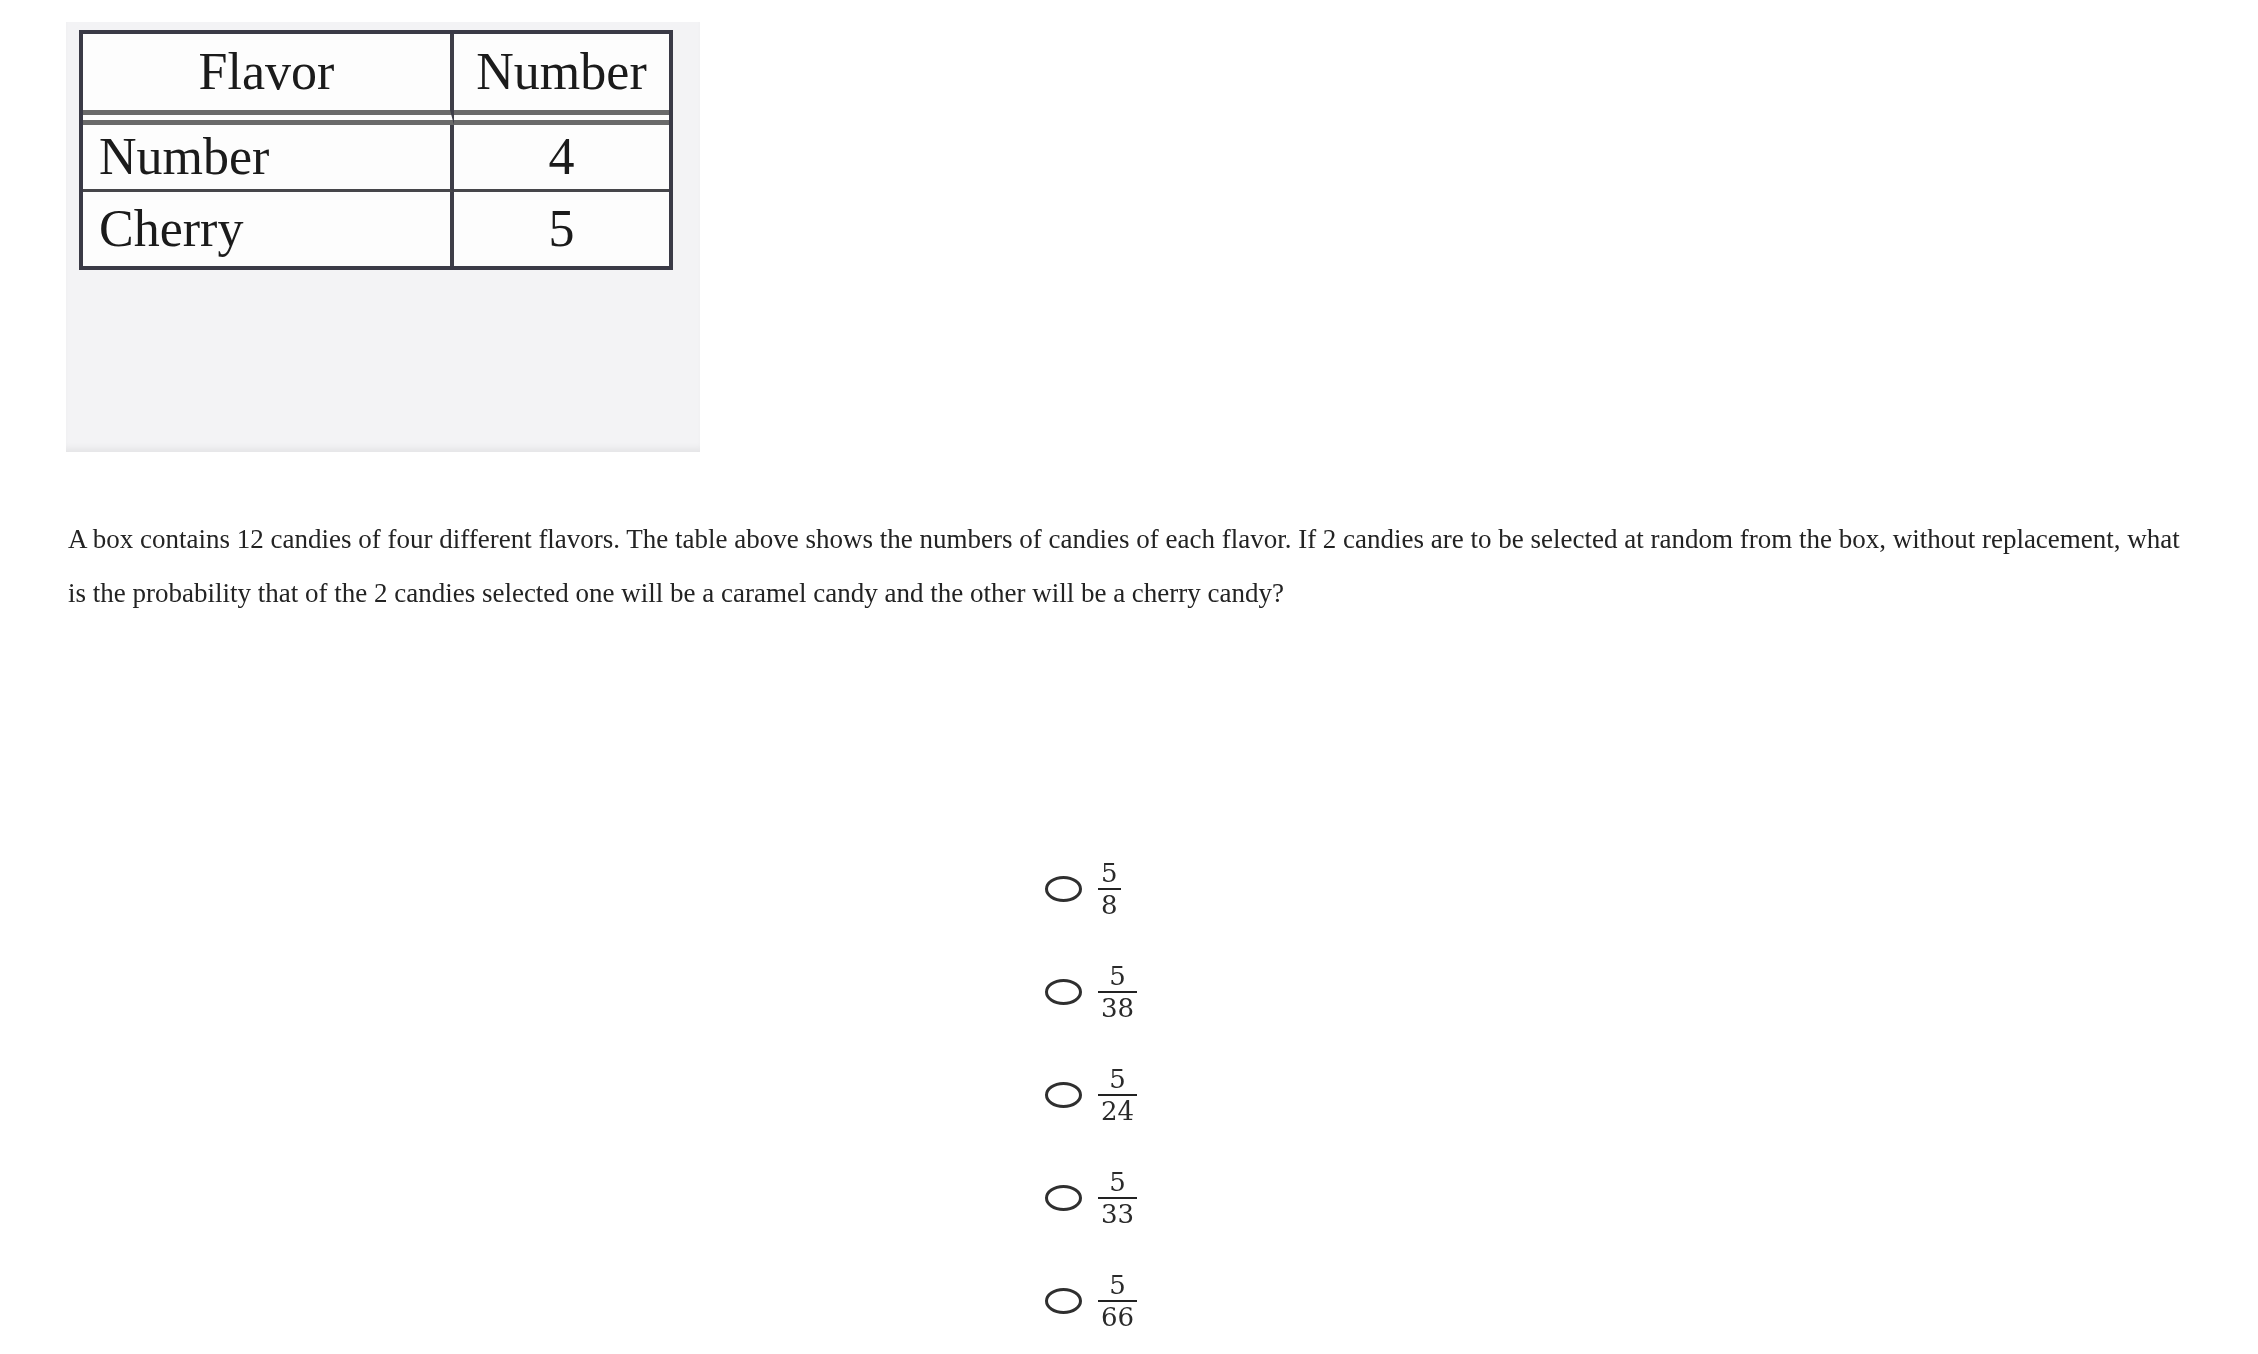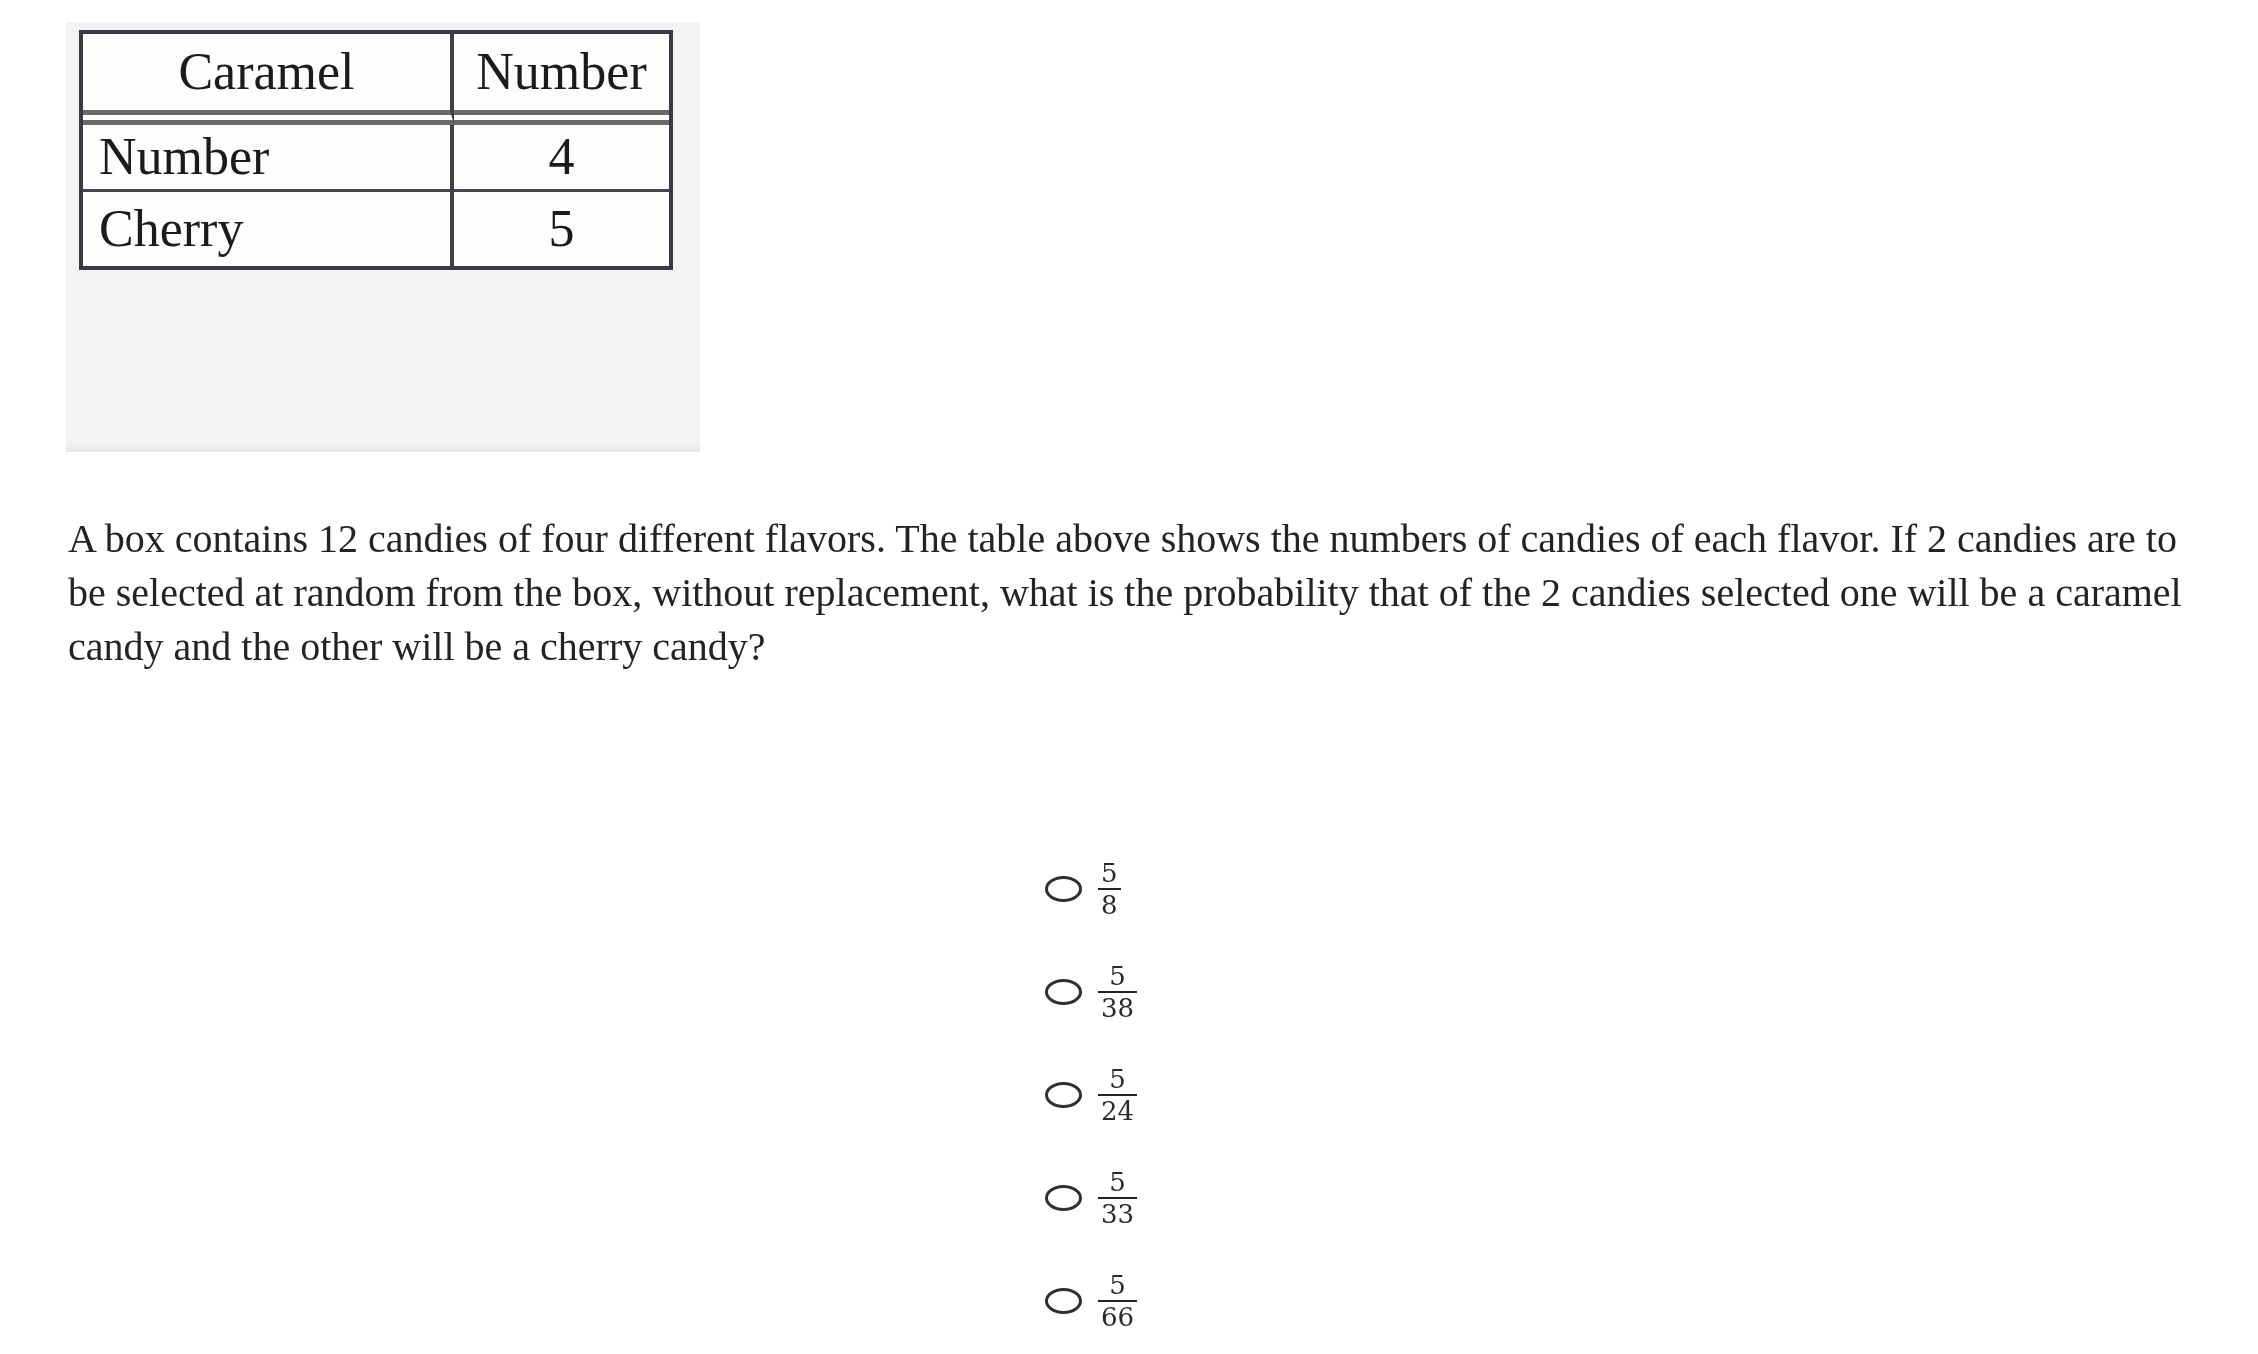--- a/index.html
+++ b/index.html
@@ -64,21 +64,21 @@
   .flavor-table td.flavor-cell { text-align: left; padding-left: 16px; }
   .flavor-table td.number-cell { text-align: center; }
 
   
   .question {
     position: absolute;
     left: 68px;
     top: 512px;
     width: 2130px;
     margin: 0;
-    font-size: 40px;
+    font-size: 27px;
     line-height: 54px;
     color: #232323;
     text-align: left;
   }
 
   
   .options {
     position: absolute;
     left: 1045px;
     top: 862px;
@@ -118,21 +118,21 @@
 <div class="page">
 
   <div class="scan">
     <table class="flavor-table">
       <colgroup>
           <col class="c-flavor">
           <col class="c-number">
         </colgroup>
       <thead>
         <tr>
-          <th>Caramel</th>
+          <th>Flavor</th>
           <th>Number</th>
         </tr>
       </thead>
       <tbody>
         <tr>
           <td class="flavor-cell">Number</td>
           <td class="number-cell">4</td>
         </tr>
         <tr>
           <td class="flavor-cell">Cherry</td>

